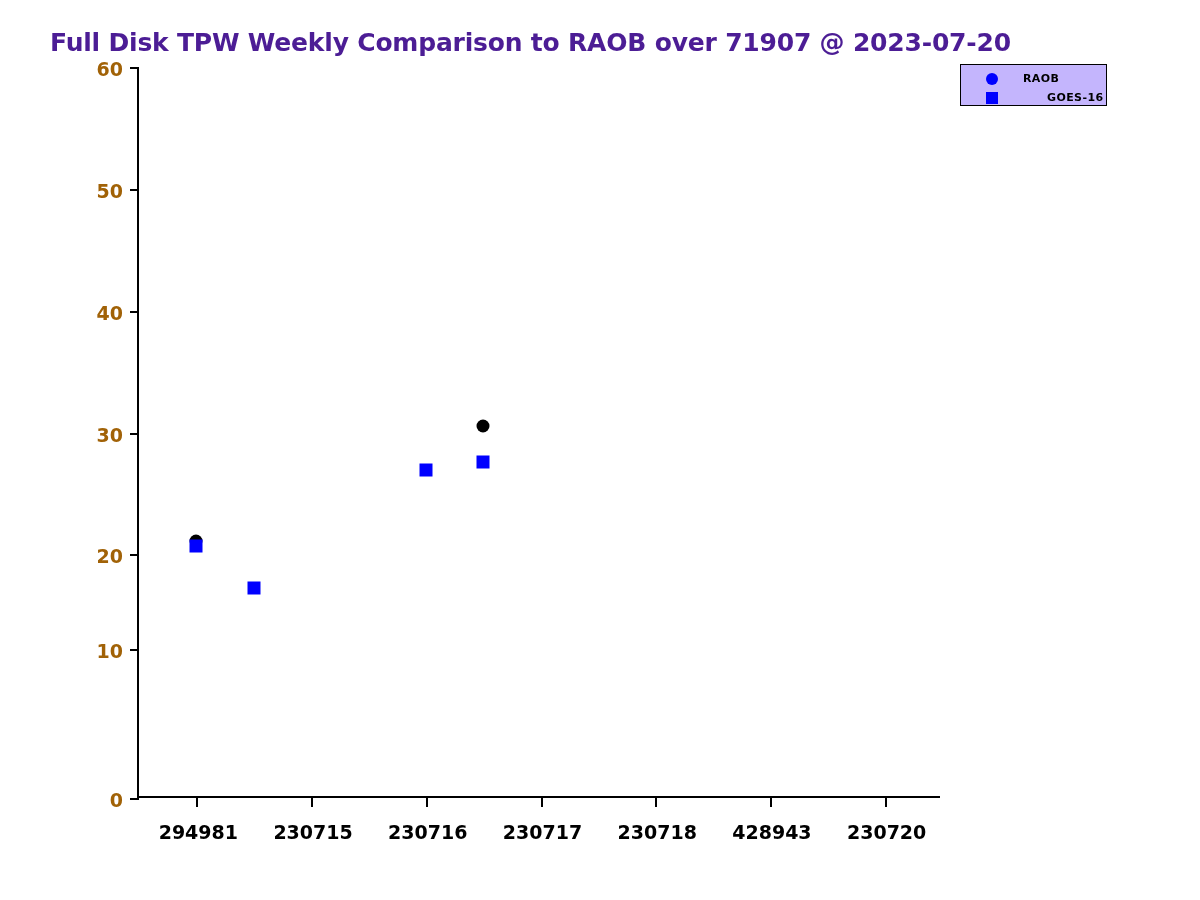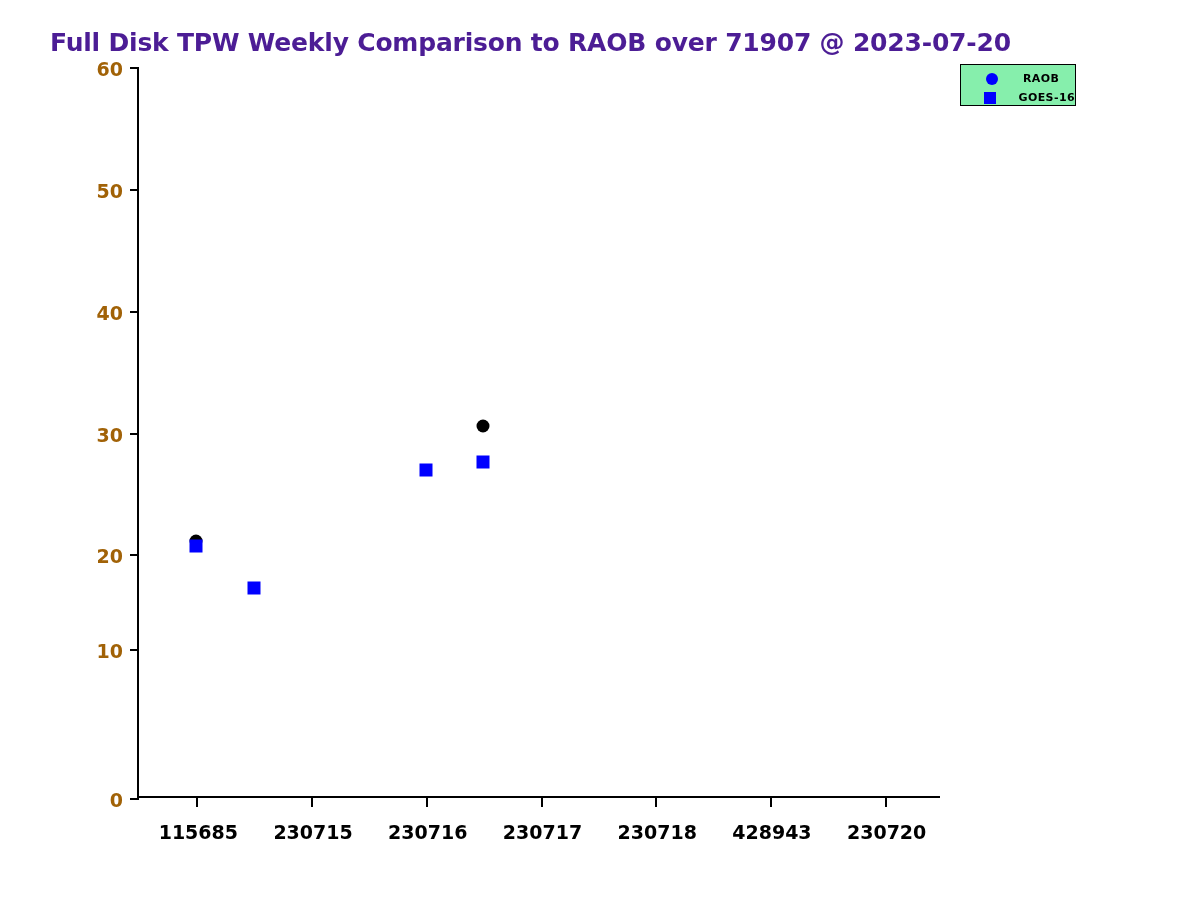--- a/index.html
+++ b/index.html
@@ -96,24 +96,24 @@
     border-radius: 50%;
   }
   .pt-square {
     width: 13px;
     height: 13px;
   }
   #legend {
     position: absolute;
     left: 960px;
     top: 64px;
-    width: 116px;
+    width: 147px;
     height: 42px;
     border: 1.5px solid #000000;
-    background: #86efac;
+    background: #c4b5fd;
     box-sizing: border-box;
   }
   .legend-row {
     position: absolute;
     left: 0;
     width: 100%;
     height: 19px;
     display: flex;
     align-items: center;
   }
@@ -166,21 +166,21 @@
         </div>
         <div class="tick-y" style="top: 121.833px;">
           <div class="tick-y-label">50</div>
         </div>
         <div class="tick-y" style="top: 0px;">
           <div class="tick-y-label">60</div>
         </div>
       </div>
     <div id="x-ticks">
         <div class="tick-x" style="left: 57.3571px;">
-          <div class="tick-x-label">115685</div>
+          <div class="tick-x-label">294981</div>
         </div>
         <div class="tick-x" style="left: 172.071px;">
           <div class="tick-x-label">230715</div>
         </div>
         <div class="tick-x" style="left: 286.786px;">
           <div class="tick-x-label">230716</div>
         </div>
         <div class="tick-x" style="left: 401.5px;">
           <div class="tick-x-label">230717</div>
         </div>
@@ -205,21 +205,21 @@
   </div>
 
 
   <div id="legend">
       <div class="legend-row" style="top: 4px;">
         <div class="legend-marker-cell">
           <div class="legend-marker-circle" style="background: rgb(0, 0, 255);"></div>
         </div>
         <div class="legend-text">RAOB</div>
       </div>
-      <div class="legend-row" style="top: 23px;">
+      <div class="legend-row" style="top: 23px; gap: 24px;">
         <div class="legend-marker-cell">
           <div class="legend-marker-square" style="background: rgb(0, 0, 255);"></div>
         </div>
         <div class="legend-text">GOES-16</div>
       </div>
     </div>
 
 </div>
 
 </body></html>

